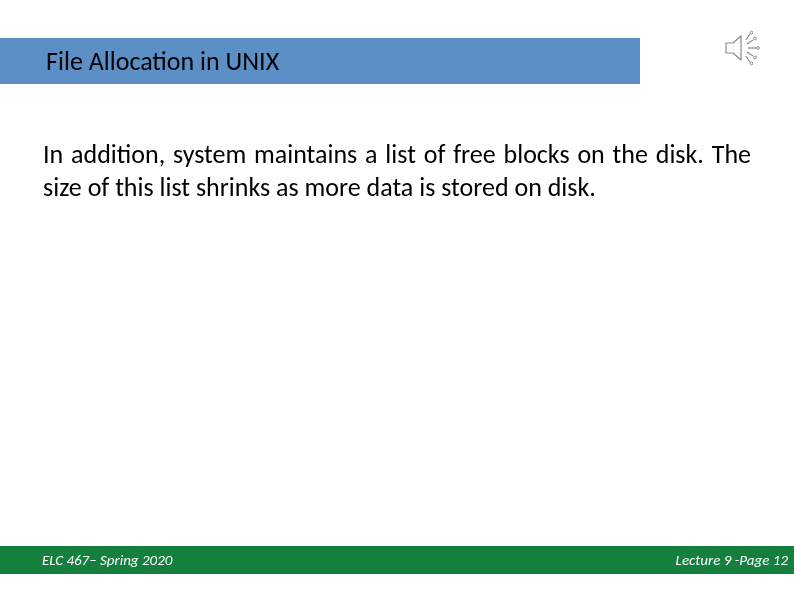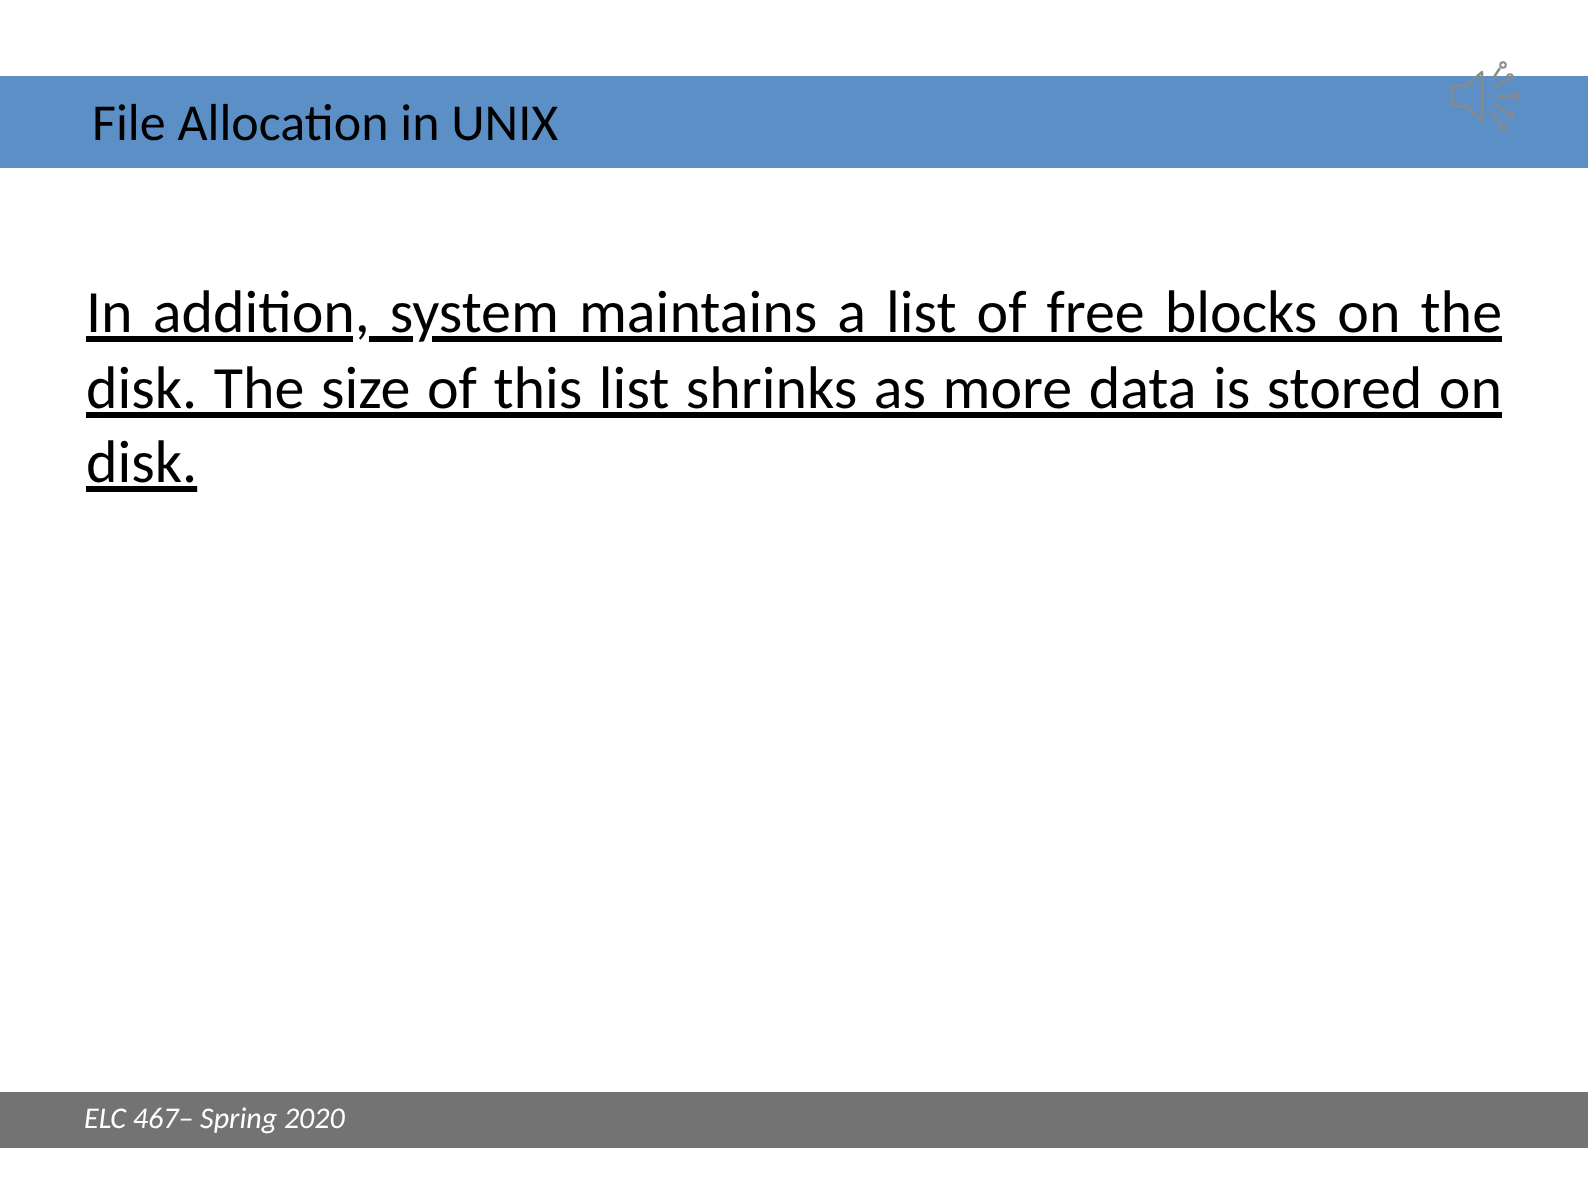--- a/index.html
+++ b/index.html
@@ -8,21 +8,21 @@
   height: 595px;
   background: #ffffff;
   font-family: Calibri, "Segoe UI", Arial, sans-serif;
   position: relative;
   overflow: hidden;
 }
 .title-bar {
   position: absolute;
   top: 38px;
   left: 0;
-  width: 794px;
+  width: 640px;
   height: 46px;
   background: #5b8fc6;
   display: flex;
   align-items: center;
   padding-left: 46px;
 }
 .title-text {
   color: #000000;
   font-size: 26px;
   font-weight: 400;
@@ -35,34 +35,33 @@
   height: 46px;
 }
 .content {
   position: absolute;
   top: 138px;
   left: 43px;
   width: 708px;
 }
 .para {
   color: #000000;
-  font-size: 30px;
+  font-size: 26px;
   line-height: 1.25;
   text-align: justify;
   text-justify: inter-word;
   margin-bottom: 28px;
-  text-decoration: underline;
 }
 .footer-bar {
   position: absolute;
   bottom: 21px;
   left: 0;
   width: 794px;
   height: 28px;
-  background: #737373;
+  background: #15803d;
   display: flex;
   align-items: center;
   justify-content: space-between;
   padding: 0 6px 0 42px;
 }
 .footer-left, .footer-right {
   color: #ffffff;
   font-size: 15px;
   font-style: italic;
   font-weight: 400;
@@ -90,13 +89,14 @@
     <circle cx="35" cy="32.5" r="1.4" fill="none" stroke="#8a8a8a" stroke-width="1"></circle>
   </svg>
 </div>
 
 <div class="content">
   <p class="para">In addition, system maintains a list of free blocks on the disk.  The size of this list shrinks as more data is stored on disk.</p>
 </div>
 
 <div class="footer-bar">
   <span class="footer-left">ELC 467– Spring 2020</span>
+  <span class="footer-right">Lecture 9 -Page 12</span>
 </div>
 
 </body></html>

